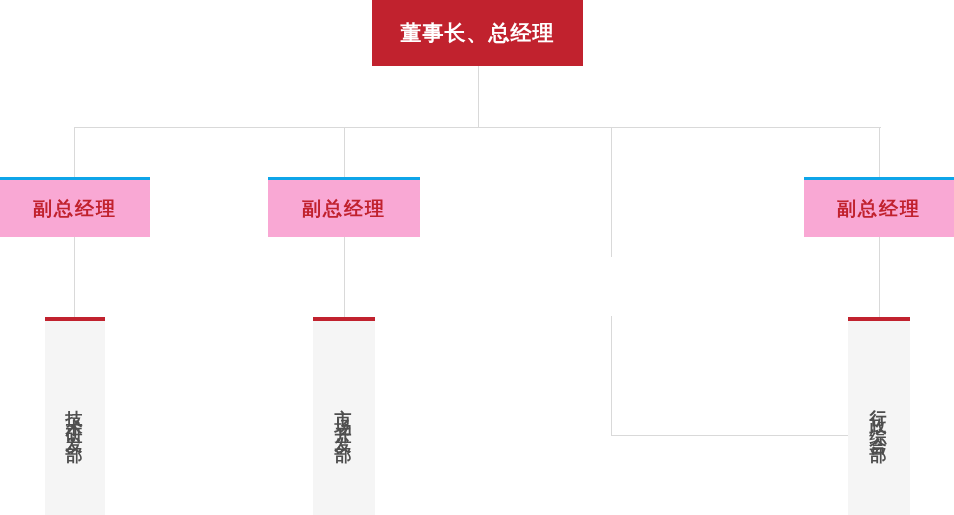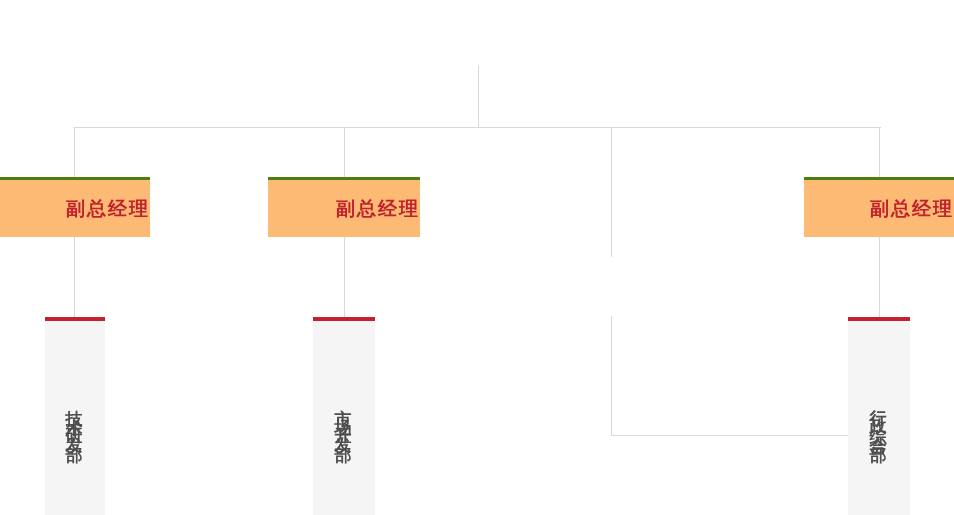--- a/index.html
+++ b/index.html
@@ -21,27 +21,27 @@
     background: #c1222e;
     color: #ffffff;
     font-size: 21px;
     font-weight: bold;
     letter-spacing: 1px;
     display: flex; align-items: center; justify-content: center;
   }
   .node-l2 {
     position: absolute;
     height: 57px;
-    background: #fdba74;
-    border-top: 3px solid #4d7c0f;
+    background: #f9a8d4;
+    border-top: 3px solid #0ea5e9;
     color: #c1222e;
     font-size: 19px;
     font-weight: bold;
     letter-spacing: 2px;
-    display: flex; align-items: center; justify-content: flex-end;
+    display: flex; align-items: center; justify-content: center;
   }
   .vp-left   { left: 0px;   top: 177px; width: 150px; }
   .vp-mid    { left: 268px; top: 177px; width: 152px; }
   .finance   { left: 535px; top: 257px; width: 151px; }
   .vp-right  { left: 804px; top: 177px; width: 150px; }
   .node-dept {
     position: absolute;
     top: 317px;
     height: 194px;
     background: #f5f5f5;
@@ -70,20 +70,23 @@
   <div class="line" style="left:74px;  top:128px; width:1px;   height:49px;"></div>
   <div class="line" style="left:344px; top:128px; width:1px;   height:49px;"></div>
   <div class="line" style="left:611px; top:128px; width:1px;   height:129px;"></div>
   <div class="line" style="left:879px; top:128px; width:1px;   height:49px;"></div>
   <div class="line" style="left:74px;  top:237px; width:1px;   height:80px;"></div>
   <div class="line" style="left:344px; top:237px; width:1px;   height:80px;"></div>
   <div class="line" style="left:879px; top:237px; width:1px;   height:80px;"></div>
   <div class="line" style="left:611px; top:316px; width:1px;   height:119px;"></div>
   <div class="line" style="left:611px; top:435px; width:237px; height:1px;"></div>
 
+  <div class="node-root">
+    <span>董事长、总经理</span>
+  </div>
 
   <div class="node-l2 vp-left">
     <span>副总经理</span>
   </div>
   <div class="node-l2 vp-mid">
     <span>副总经理</span>
   </div>
   <div class="node-l2 vp-right">
     <span>副总经理</span>
   </div>

